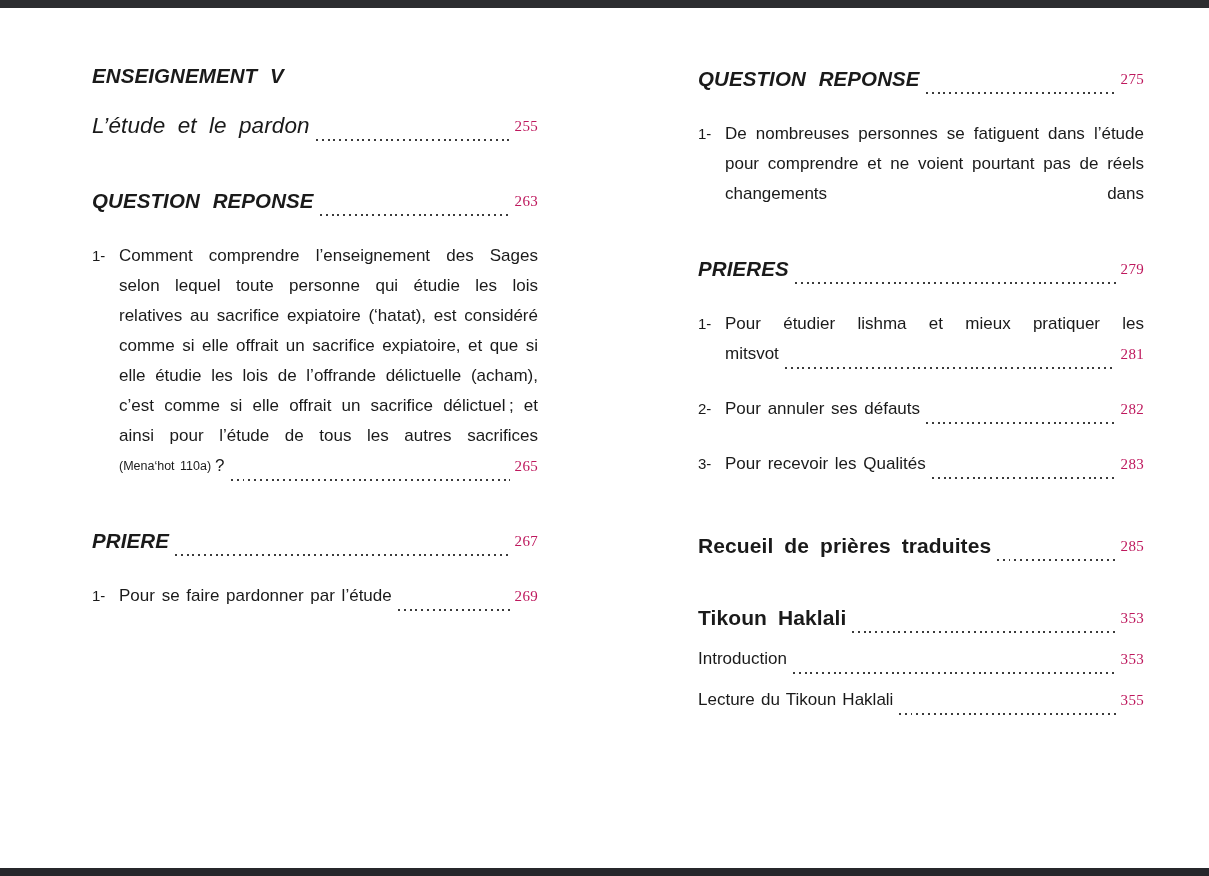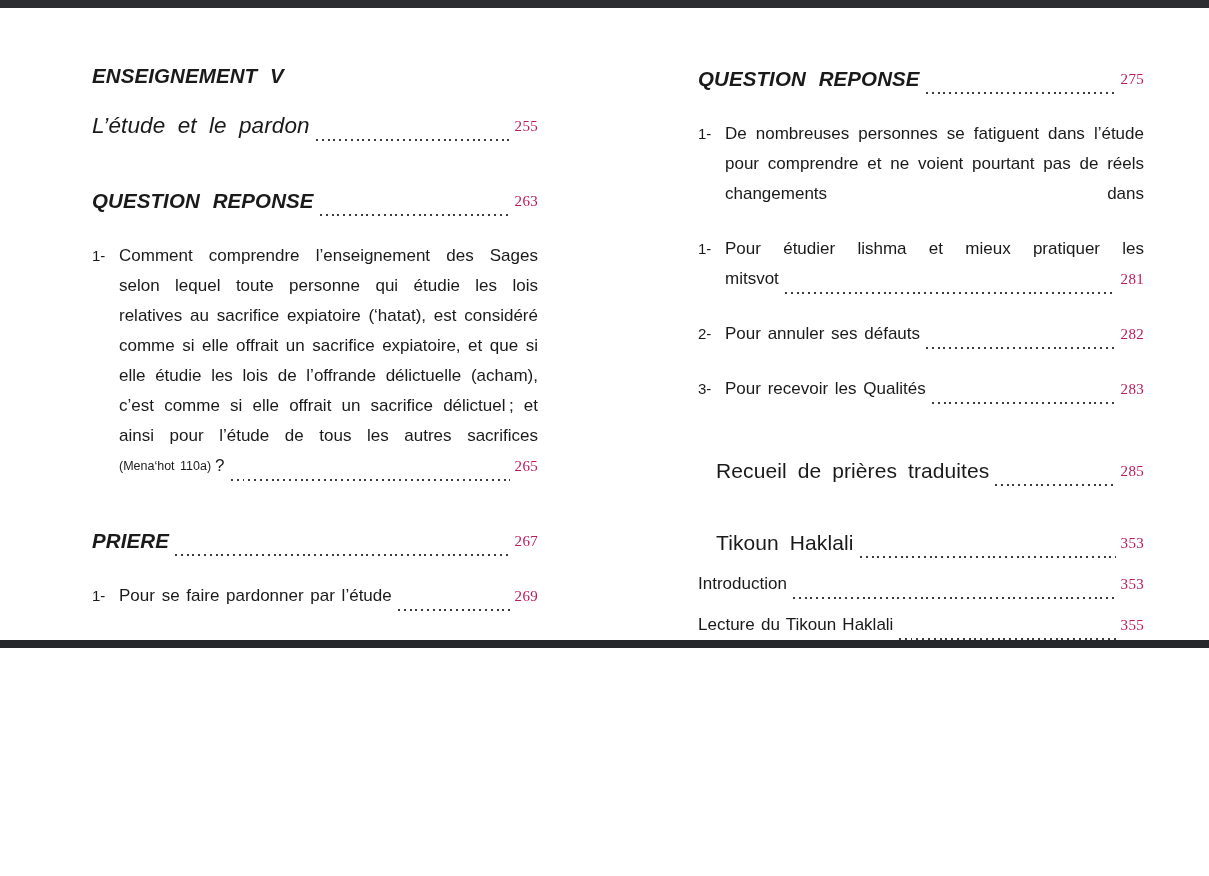--- a/index.html
+++ b/index.html
@@ -3,21 +3,21 @@
 <meta charset="utf-8">
 <style>
   html, body { margin: 0; padding: 0; }
   body {
     width: 1209px; height: 876px;
     background: #ffffff;
     font-family: "Liberation Sans", sans-serif;
     color: #1a1a1a;
     overflow: hidden;
   }
-  .page { position: relative; width: 1209px; height: 648px; background: #ffffff; overflow: hidden; }
+  .page { position: relative; width: 1209px; height: 876px; background: #ffffff; overflow: hidden; }
   .edge-top    { position: absolute; top: 0; left: 0; width: 100%; height: 8px; background: #2c2d30; }
   .edge-bottom { position: absolute; bottom: 0; left: 0; width: 100%; height: 8px; background: #26272b; }
 
   .content { position: absolute; top: 64px; left: 92px; display: flex; gap: 160px; }
   .col { width: 446px; }
   .col > :first-child { margin-top: 0; }
 
   
   .e-chapter { margin-top: 46px; }
   .e-section { margin-top: 45px; }
@@ -43,22 +43,22 @@
   }
   .lbl-title {
     font-size: 22.5px; font-weight: normal; font-style: italic;
     word-spacing: 6px; letter-spacing: 0.1px;
   }
   .lbl-section {
     font-size: 20.5px; font-weight: bold; font-style: italic;
     word-spacing: 7px; letter-spacing: 0.1px;
   }
   .lbl-book {
-    font-size: 21px; font-weight: normal;
-    word-spacing: 5px; letter-spacing: 0.1px; margin-left: 18px;
+    font-size: 21px; font-weight: bold;
+    word-spacing: 5px; letter-spacing: 0.1px;
   }
   .lbl-plain { font-size: 17px; word-spacing: 1.5px; }
 
   
   .e-item { display: flex; align-items: flex-start; }
   .marker { flex: 0 0 27px; font-size: 15px; line-height: 30px; }
   .item-body { flex: 1 1 auto; min-width: 0; }
   .just {
     font-size: 17px; line-height: 30px;
     text-align: justify; text-align-last: justify;
@@ -126,20 +126,27 @@
             <span class="dots"></span>
             <span class="pg">275</span>
           </div>
         </div>
         <div class="entry e-item">
           <span class="marker">1-</span>
           <div class="item-body">
             <div class="just">De nombreuses personnes se fatiguent dans l’étude pour comprendre et ne voient pourtant pas de réels changements dans</div>
           </div>
         </div>
+        <div class="entry e-section">
+          <div class="leaderline">
+            <span class="lbl-section">PRIERES</span>
+            <span class="dots"></span>
+            <span class="pg">279</span>
+          </div>
+        </div>
         <div class="entry e-item">
           <span class="marker">1-</span>
           <div class="item-body">
             <div class="just">Pour étudier lishma et mieux pratiquer les</div>
             <div class="leaderline">
               <span class="frag">mitsvot</span>
               <span class="dots"></span>
               <span class="pg">281</span>
             </div>
           </div>

